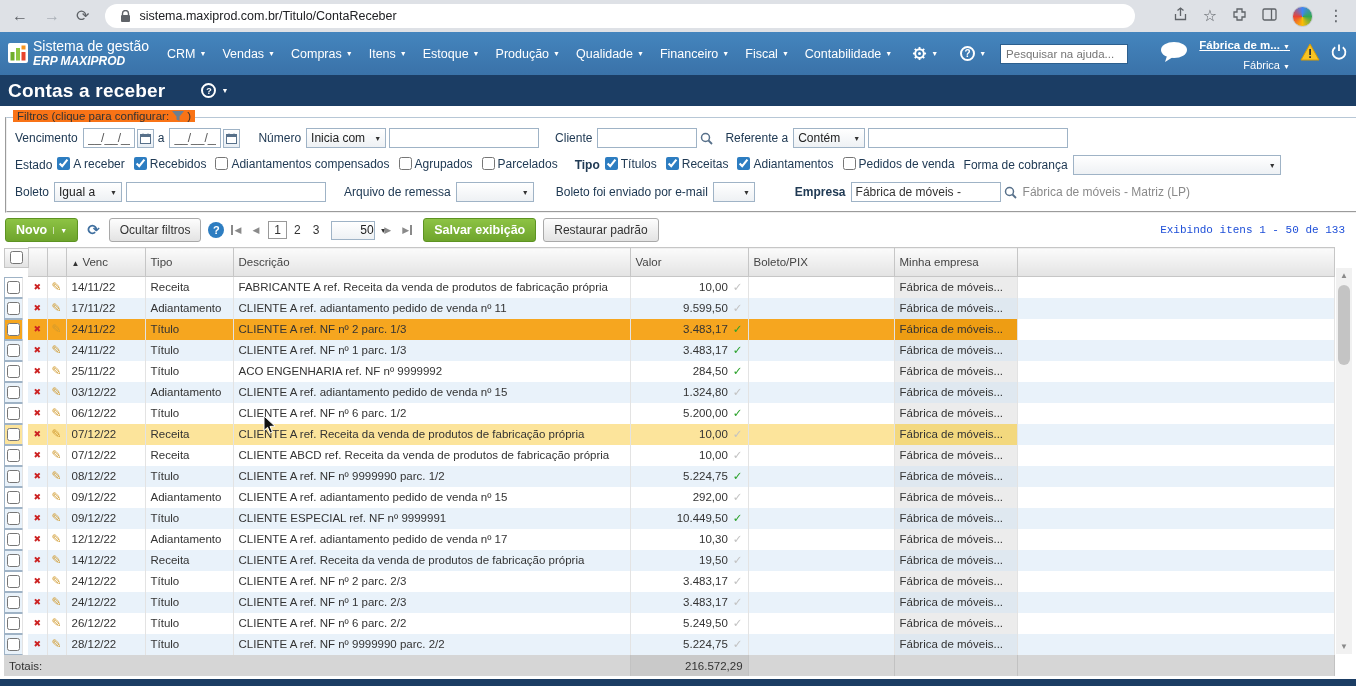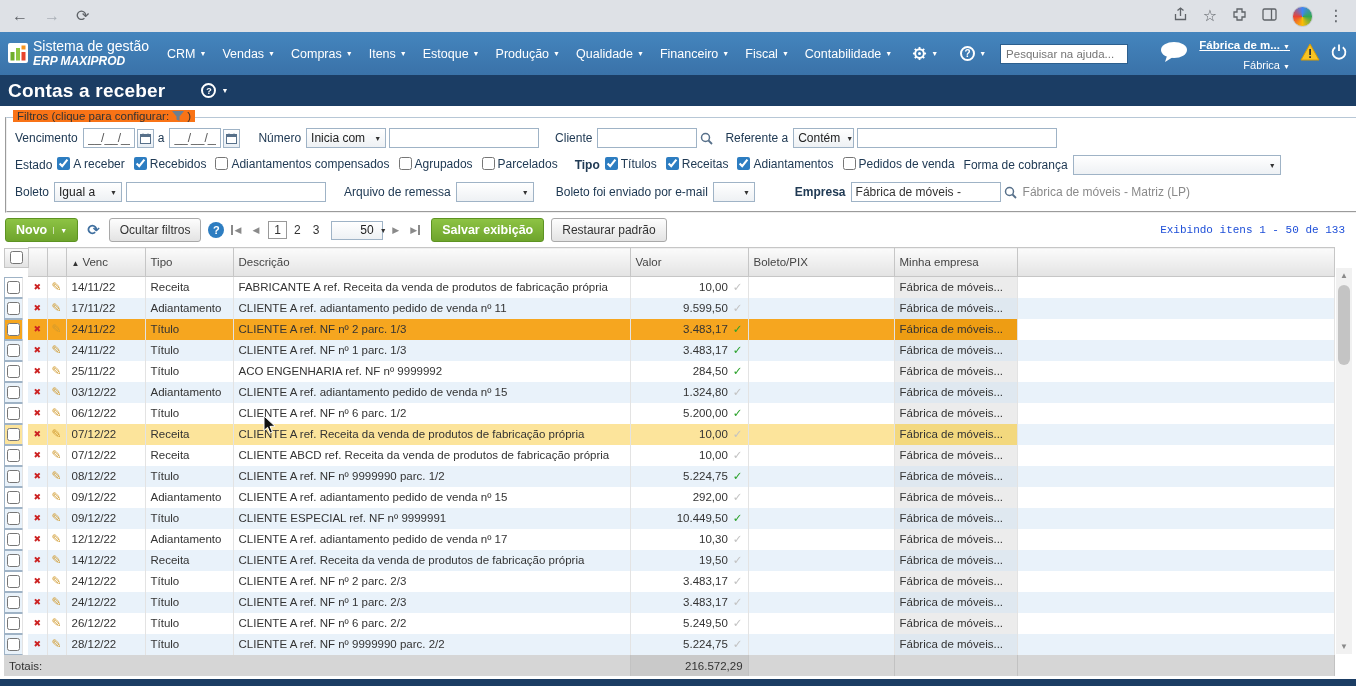--- a/index.html
+++ b/index.html
@@ -99,20 +99,29 @@
 
   .cursor-svg { position:absolute; left:263px; top:415px; z-index:50; pointer-events:none; }
 </style>
 </head>
 <body>
 
 <div class="browser">
   <span class="b-ico">←</span>
   <span class="b-ico dim">→</span>
   <span class="b-ico">⟳</span>
+  <div class="urlbar">
+    <span class="mag">
+      <svg width="11" height="13" viewBox="0 0 11 13">
+          <path d="M2.5 5V3.5a3 3 0 0 1 6 0V5" fill="none" stroke="#5f6368" stroke-width="1.4"></path>
+          <rect x="1" y="5" width="9" height="7" rx="1" fill="#5f6368"></rect>
+        </svg>
+    </span>
+    <span>sistema.maxiprod.com.br/Titulo/ContaReceber</span>
+  </div>
   <div class="b-right">
     <span>
       <svg width="15" height="15" viewBox="0 0 15 15">
           <path d="M7.5 1v8M4.5 3.5 7.5 1l3 2.5" fill="none" stroke="#5f6368" stroke-width="1.3"></path>
           <path d="M2.5 7v5.5h10V7" fill="none" stroke="#5f6368" stroke-width="1.3"></path>
         </svg>
     </span>
     <span class="b-ico">☆</span>
     <span>
       <svg width="15" height="15" viewBox="0 0 15 15">
@@ -277,21 +286,21 @@
     <input class="inp" style="width: 150px; margin-left: 3px;" value="">
     <span class="flabel" style="margin-left:16px;">Cliente</span>
     <input class="inp" style="width: 100px;" value="">
     <span class="mag">
         <svg width="13" height="13" viewBox="0 0 13 13">
           <circle cx="5.5" cy="5.5" r="4" fill="none" stroke="#57708a" stroke-width="1.5"></circle>
           <line x1="8.5" y1="8.5" x2="12" y2="12" stroke="#57708a" stroke-width="1.8"></line>
         </svg>
       </span>
     <span class="flabel" style="margin-left:12px;">Referente a</span>
-    <span class="sel" style="width:61px;">
+    <span class="sel" style="width:72px;">
         <span>Contém</span>
         <span class="arr">▼</span>
       </span>
     <input class="inp" style="width: 200px; margin-left: 3px;" value="">
   </div>
 
   <div class="frow">
     <span class="flabel">Estado</span>
     <span id="estado-group"><label class="cb">
           <input type="checkbox" checked="" style="">
@@ -369,21 +378,21 @@
   <span class="refresh-ico">⟳</span>
   <span class="btn-gray">Ocultar filtros</span>
   <span class="help-circle">?</span>
   <span class="pg-ico" style="border-left:2px solid #8a8a8a; padding-left:1px;">◀</span>
   <span class="pg-ico">◀</span>
   <span id="pages" style="display:inline-flex; gap:2px; align-items:center;">
       <span class="pg-num current">1</span>
       <span class="pg-num">2</span>
       <span class="pg-num">3</span>
     </span>
-  <span class="sel" style="width:52px; height:19px;padding-left:28px;">
+  <span class="sel" style="width:44px; height:19px;padding-left:28px;">
       <span>50</span>
       <span class="arr">▼</span>
     </span>
   <span class="pg-ico">▶</span>
   <span class="pg-ico" style="border-right:2px solid #8a8a8a; padding-right:1px;">▶</span>
   <span class="btn-green" style="margin-left:4px;">Salvar exibição</span>
   <span class="btn-gray">Restaurar padrão</span>
   <span class="exibindo">Exibindo itens 1 - 50 de 133</span>
 </div>
 

